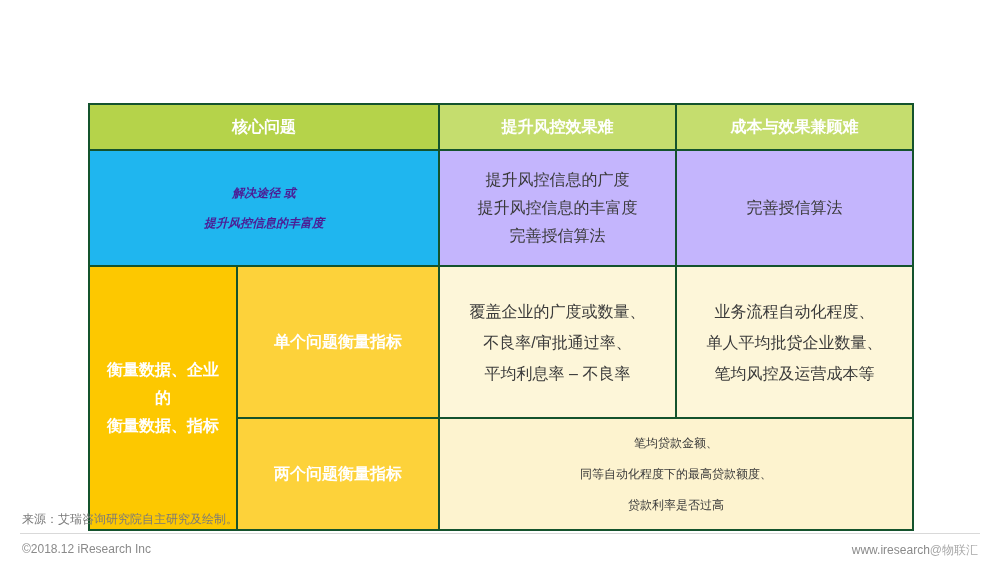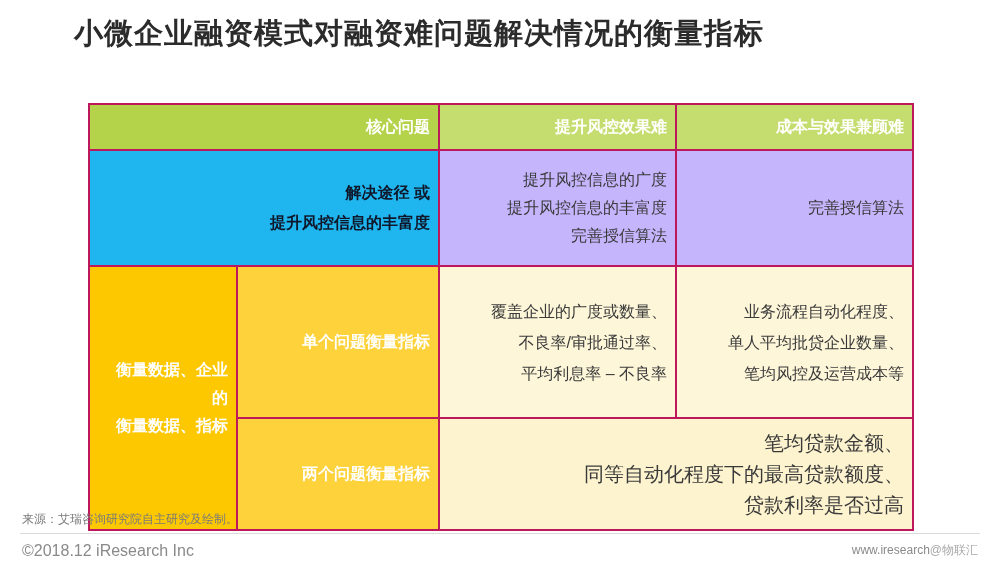--- a/index.html
+++ b/index.html
@@ -34,23 +34,23 @@
     left: 88px;
     top: 103px;
     width: 824px;
   }
   table.matrix {
     border-collapse: collapse;
     width: 824px;
     table-layout: fixed;
   }
   table.matrix td {
-    border: 2px solid #be185d;
+    border: 2px solid #14532d;
     vertical-align: middle;
-    text-align: right;
+    text-align: center;
     padding: 6px 8px;
     box-sizing: border-box;
   }
   
   .hdr-green {
     background: #b5d34a;
     color: #ffffff;
     font-weight: bold;
     font-size: 16px;
     height: 46px;
@@ -58,24 +58,25 @@
   .hdr-green2 {
     background: #c5dd6e;
     color: #ffffff;
     font-weight: bold;
     font-size: 16px;
     height: 46px;
   }
   
   .blue-head {
     background: #1fb6ef;
-    color: #0f172a;
-    font-weight: bold;
-    font-size: 16px;
+    color: #4c1d95;
+    font-weight: bold;
+    font-size: 12px;
     line-height: 30px;
+    font-style: italic;
   }
   .blue-body {
     background: #c4b5fd;
     color: #3a3a3a;
     font-size: 16px;
     line-height: 28px;
   }
   
   .yel-head {
     background: #fdc800;
@@ -94,21 +95,21 @@
   .yel-body {
     background: #fdf6d9;
     color: #3a3a3a;
     font-size: 16px;
     line-height: 31px;
     margin-top: 12px;
   }
   .yel-body2 {
     background: #fdf3cf;
     color: #3a3a3a;
-    font-size: 20px;
+    font-size: 12px;
     line-height: 31px;
   }
   .source {
     position: absolute;
     left: 22px;
     top: 511px;
     font-size: 12px;
     color: #7a7a7a;
   }
   .footdivider {
@@ -116,41 +117,40 @@
     left: 20px;
     top: 533px;
     width: 960px;
     height: 1px;
     background: #d9d9d9;
   }
   .copyright {
     position: absolute;
     left: 22px;
     top: 542px;
-    font-size: 16px;
+    font-size: 12px;
     color: #8a8a8a;
   }
   .site {
     position: absolute;
     right: 22px;
     top: 542px;
     font-size: 12px;
     color: #8a8a8a;
   }
   .site .wm {
     color: #a8a8a8;
   }
   .line { display: block; }
 </style>
 </head>
 <body>
 
 <div class="page">
 
-  <div class="title">小微企业融资模式对融资难问题解决情况的衡量指标</div>
 
   <div class="table-wrap">
     <table class="matrix">
       <colgroup>
         <col style="width:148px">
         <col style="width:202px">
         <col style="width:237px">
         <col style="width:237px">
       </colgroup>
       <tbody>

